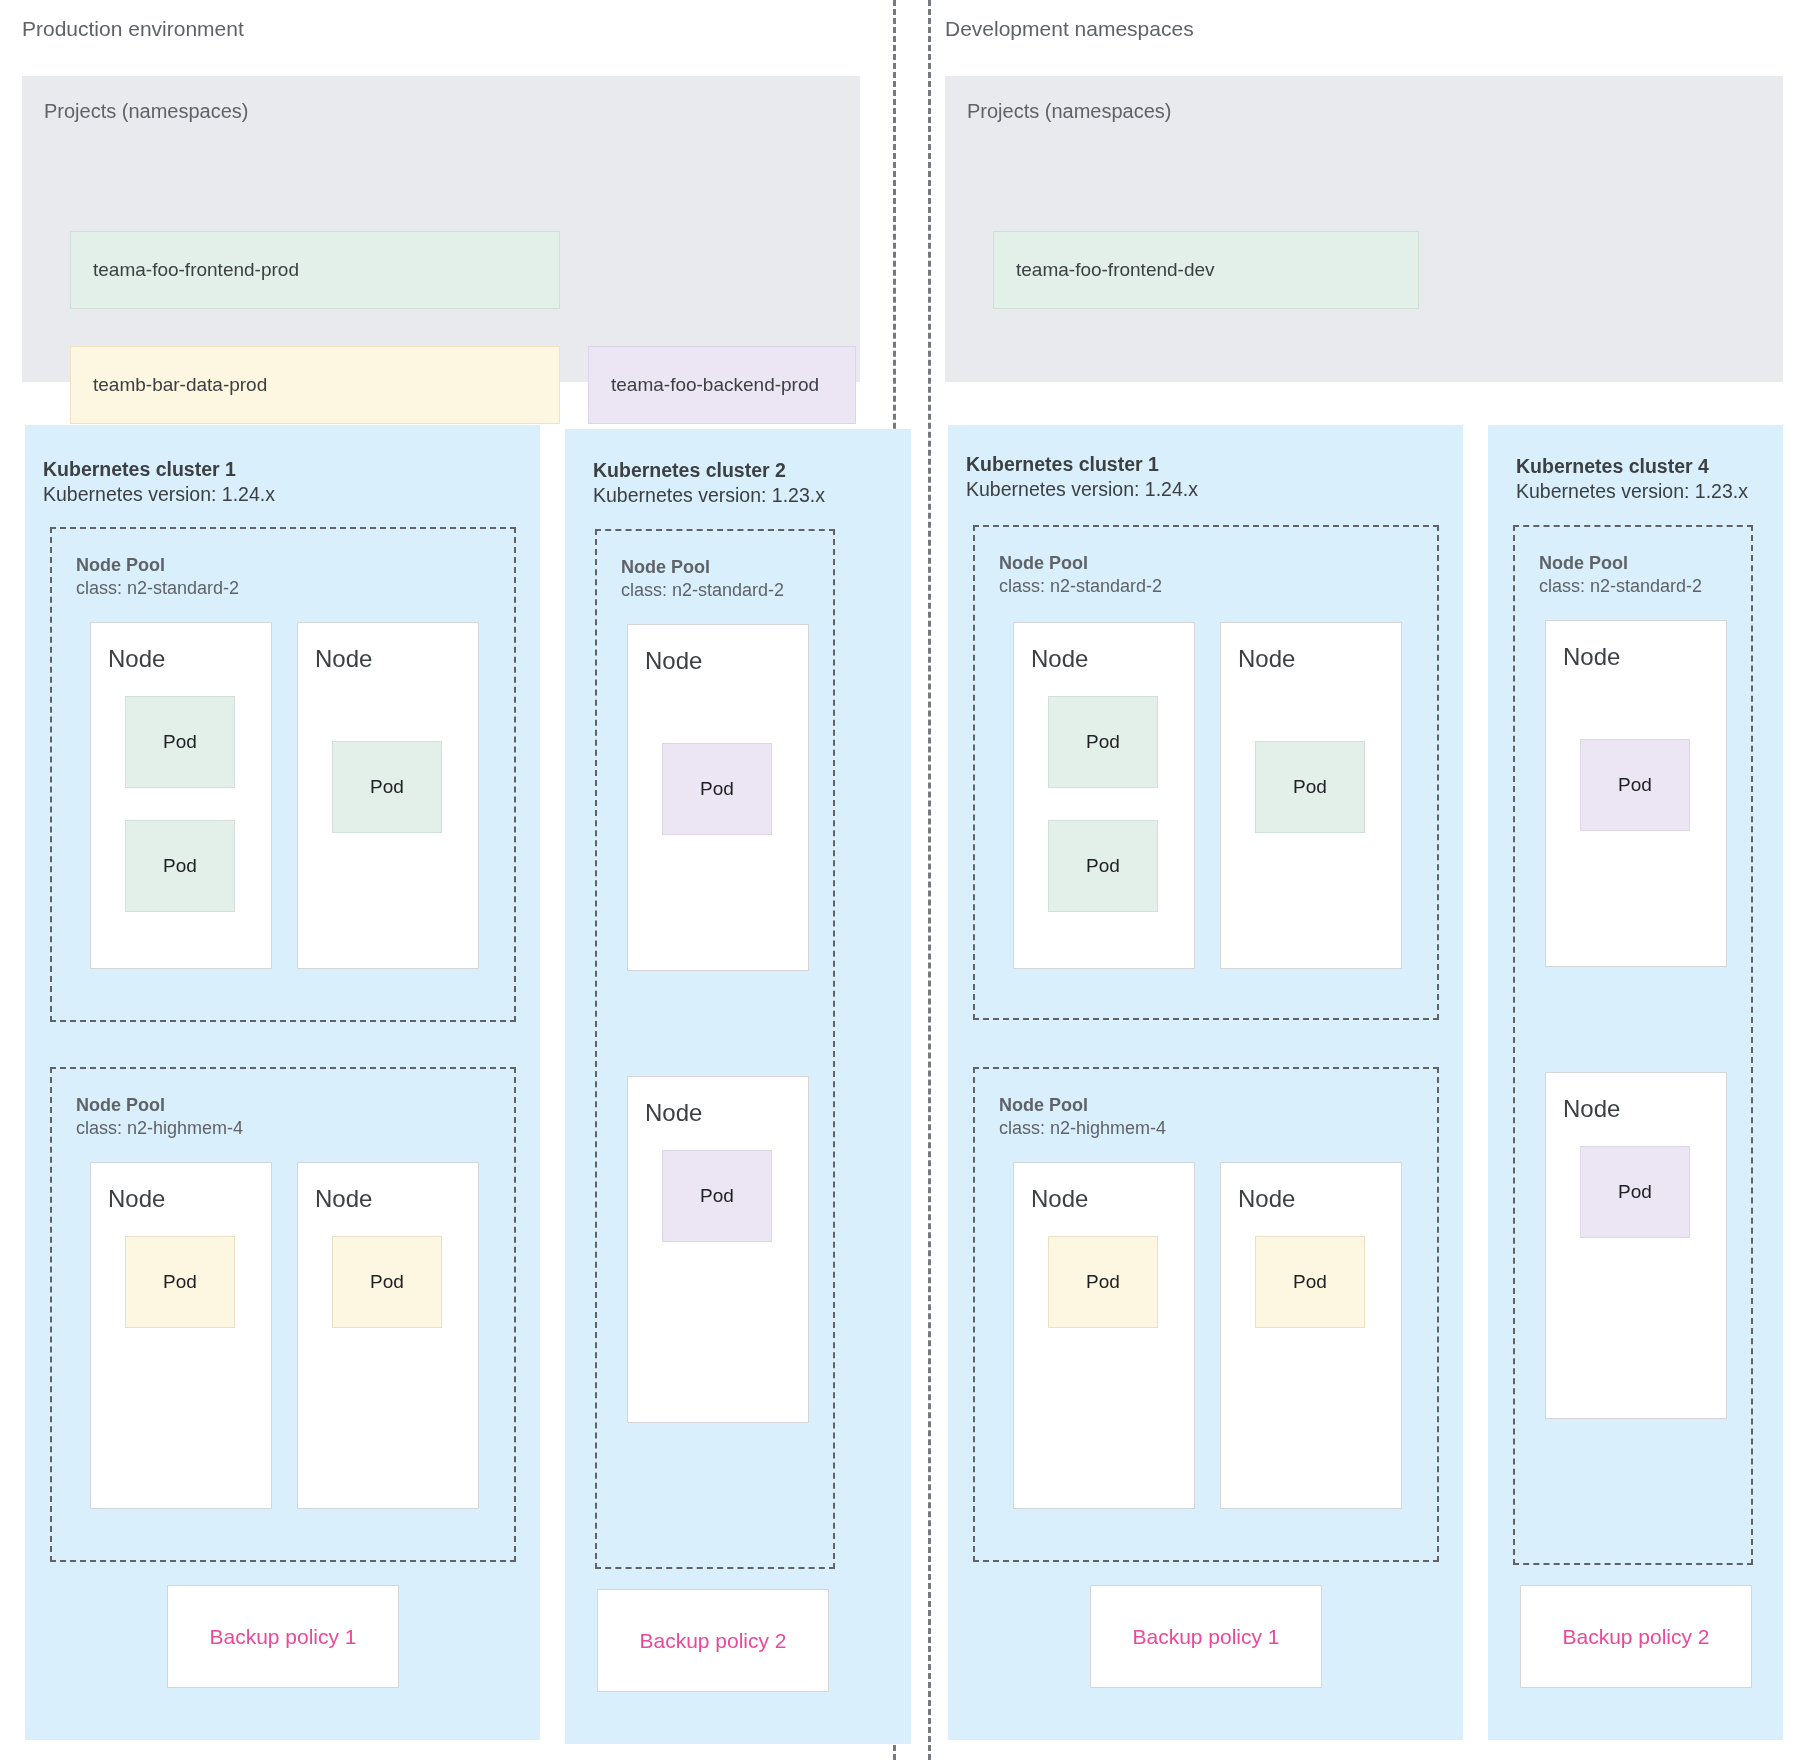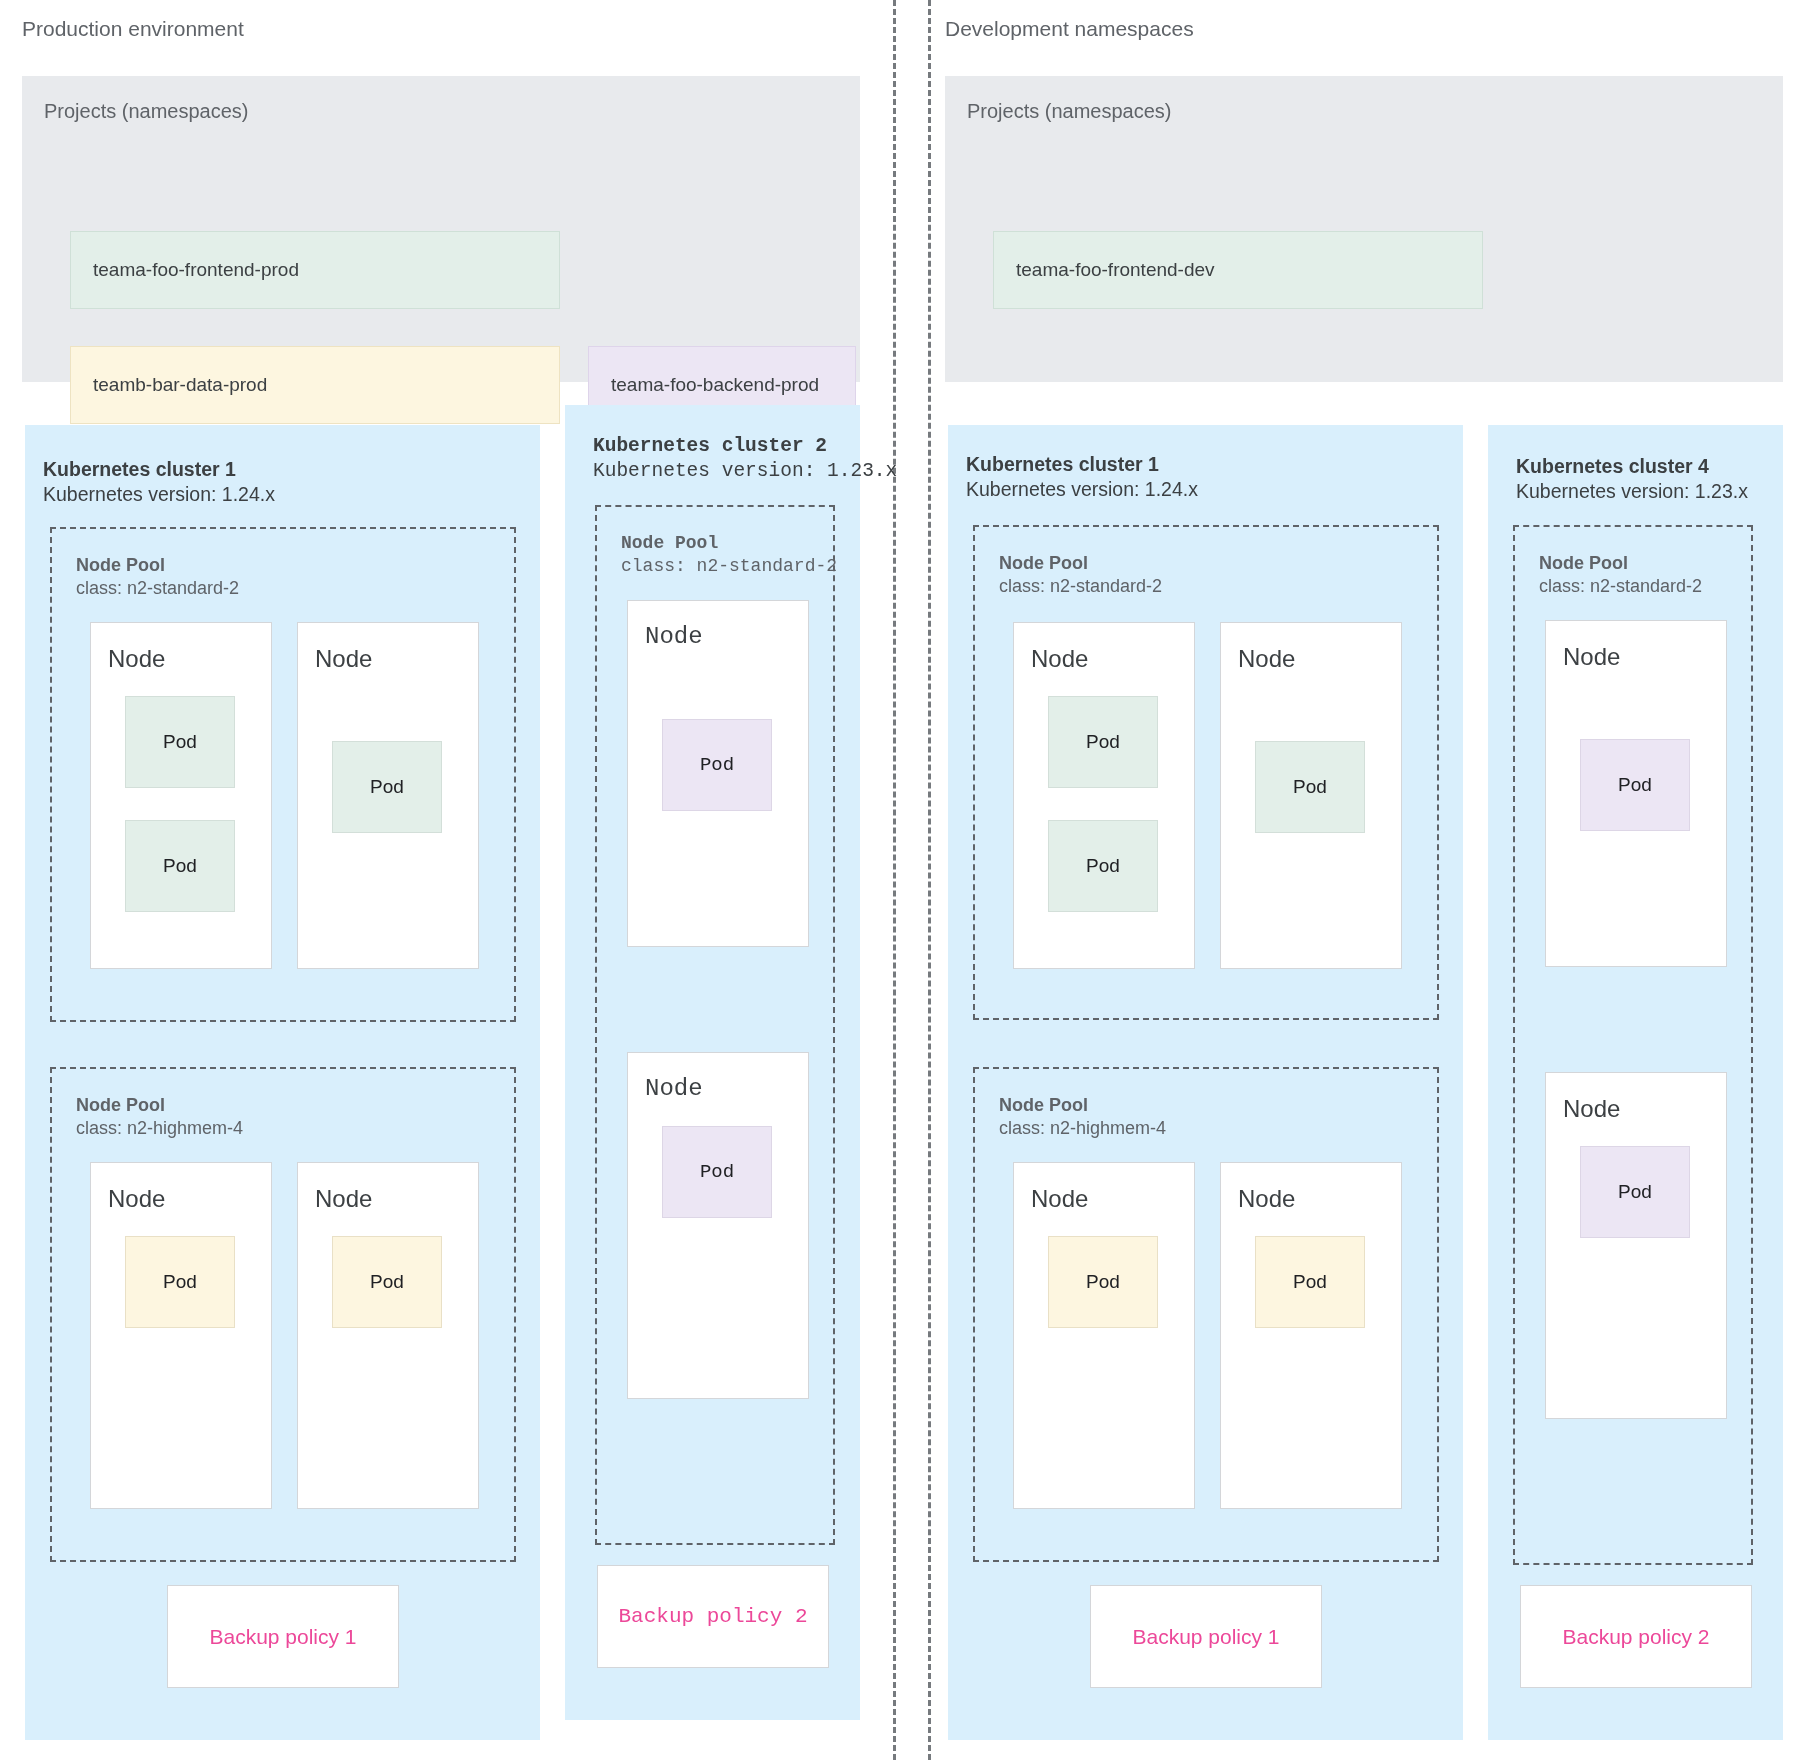--- a/index.html
+++ b/index.html
@@ -188,21 +188,21 @@
 
         <div class="node" style="left:245px; top:93px; width:182px; height:347px;">
           <div class="node-label">Node</div>
           <div class="pod pod-yellow" style="left:34px; top:73px; width:110px; height:92px;">Pod</div>
         </div>
       </div>
 
       <div class="backup" style="left:142px; top:1160px; width:232px; height:103px;">Backup policy 1</div>
     </div>
 
-    <div class="cluster" style="left:565px; top:405px; width:295px; height:1315px;font-family:Liberation Mono, monospace;">
+    <div class="cluster" style="left:565px; top:429px; width:346px; height:1315px;">
 
       <div class="cluster-title" style="left:28px; top:30px;">Kubernetes cluster 2</div>
       <div class="cluster-version" style="left:28px; top:55px;">Kubernetes version: 1.23.x</div>
 
       <div class="nodepool" style="left:30px; top:100px; width:240px; height:1040px;">
         <div class="np-title" style="left:24px; top:26px;">Node Pool</div>
         <div class="np-class" style="left:24px; top:49px;">class: n2-standard-2</div>
 
         <div class="node" style="left:30px; top:93px; width:182px; height:347px;">
           <div class="node-label">Node</div>
@@ -219,21 +219,21 @@
     </div>
   </div>
 
   <div class="env" style="left:940px; width:860px; height:1760px;">
 
     <div class="env-title" style="position:absolute; left:5px; top:18px;">Development namespaces</div>
 
     <div class="projects-panel" style="left:5px; top:76px; width:838px; height:306px;">
       <div class="projects-label">Projects (namespaces)</div>
 
-      <div class="ns-box ns-green" style="left:48px; top:155px; width:490px; height:78px;">teama-foo-frontend-dev</div>
+      <div class="ns-box ns-green" style="left:48px; top:155px; width:426px; height:78px;">teama-foo-frontend-dev</div>
 
 
     </div>
 
     <div class="cluster" style="left:8px; top:425px; width:515px; height:1315px;">
 
       <div class="cluster-title" style="left:18px; top:28px;">Kubernetes cluster 1</div>
       <div class="cluster-version" style="left:18px; top:53px;">Kubernetes version: 1.24.x</div>
 
       <div class="nodepool" style="left:25px; top:100px; width:466px; height:495px;">

